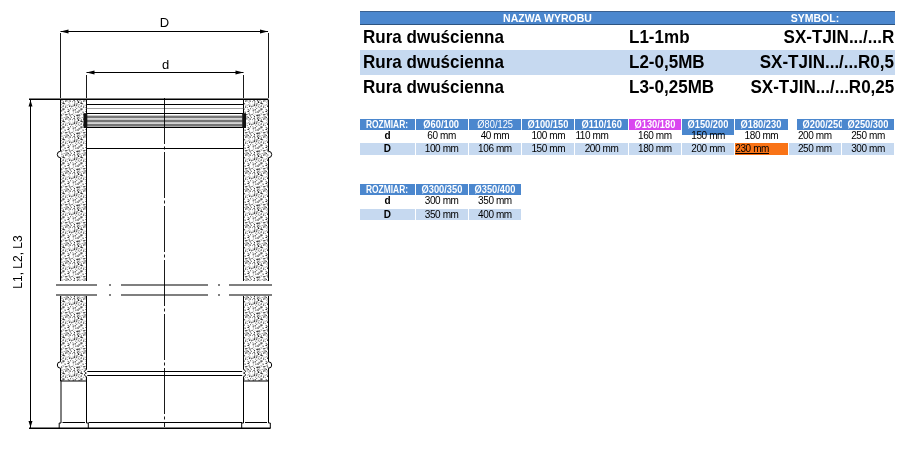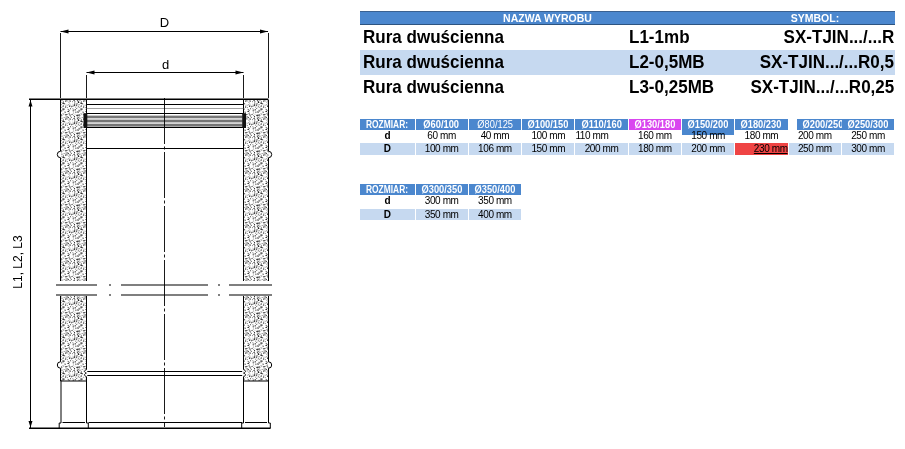--- a/index.html
+++ b/index.html
@@ -330,21 +330,21 @@
     <div style="position:absolute;left:215.4px;top:11.0px;width:52.3px;height:12.6px;line-height:12.6px;color:#000;font-size:10px;letter-spacing:-0.4px;">110 mm</div>
     <div style="position:absolute;left:215.4px;top:24.4px;width:52.3px;height:11.8px;line-height:11.8px;background:#c6d9f0;color:#000;font-size:10px;letter-spacing:-0.4px;text-align:center;">200 mm</div>
     <div style="position:absolute;left:268.7px;top:0px;width:52.3px;height:11.0px;line-height:11.0px;background:#d946ef;color:#fff;font-weight:bold;font-size:10px;text-align:center;"><span style="display:inline-block;transform:scaleX(0.93);transform-origin:50% 50%;white-space:nowrap;">Ø130/180</span></div>
     <div style="position:absolute;left:268.7px;top:11.0px;width:52.3px;height:12.6px;line-height:12.6px;color:#000;font-size:10px;letter-spacing:-0.4px;text-align:center;">160 mm</div>
     <div style="position:absolute;left:268.7px;top:24.4px;width:52.3px;height:11.8px;line-height:11.8px;background:#c6d9f0;color:#000;font-size:10px;letter-spacing:-0.4px;text-align:center;">180 mm</div>
     <div style="position:absolute;left:322.0px;top:0px;width:52.3px;height:16px;line-height:11.0px;background:#4b87ce;color:#fff;font-weight:bold;font-size:10px;text-align:center;"><span style="display:inline-block;transform:scaleX(0.93);transform-origin:50% 50%;white-space:nowrap;">Ø150/200</span></div>
     <div style="position:absolute;left:322.0px;top:11.0px;width:52.3px;height:12.6px;line-height:12.6px;color:#000;font-size:10px;letter-spacing:-0.4px;text-align:center;">150 mm</div>
     <div style="position:absolute;left:322.0px;top:24.4px;width:52.3px;height:11.8px;line-height:11.8px;background:#c6d9f0;color:#000;font-size:10px;letter-spacing:-0.4px;text-align:center;">200 mm</div>
     <div style="position:absolute;left:375.3px;top:0px;width:52.3px;height:11.0px;line-height:11.0px;background:#4b87ce;color:#fff;font-weight:bold;font-size:10px;text-align:center;"><span style="display:inline-block;transform:scaleX(0.93);transform-origin:50% 50%;white-space:nowrap;">Ø180/230</span></div>
     <div style="position:absolute;left:375.3px;top:11.0px;width:52.3px;height:12.6px;line-height:12.6px;color:#000;font-size:10px;letter-spacing:-0.4px;text-align:center;">180 mm</div>
-    <div style="position:absolute;left:375.3px;top:24.4px;width:52.3px;height:11.8px;line-height:11.8px;background:#ef4444;color:#000;font-size:10px;letter-spacing:-0.4px;text-align:right;text-decoration:underline;">230 mm</div>
+    <div style="position:absolute;left:375.3px;top:24.4px;width:52.3px;height:11.8px;line-height:11.8px;background:#f97316;color:#000;font-size:10px;letter-spacing:-0.4px;text-align:left;text-decoration:underline;">230 mm</div>
     <div style="position:absolute;left:428.6px;top:0px;width:52.3px;height:11.0px;line-height:11.0px;background:#4b87ce;color:#fff;font-weight:bold;font-size:10px;text-align:center;margin-left:8px;"><span style="display:inline-block;transform:scaleX(0.93);transform-origin:50% 50%;white-space:nowrap;">Ø200/250</span></div>
     <div style="position:absolute;left:428.6px;top:11.0px;width:52.3px;height:12.6px;line-height:12.6px;color:#000;font-size:10px;letter-spacing:-0.4px;text-align:center;">200 mm</div>
     <div style="position:absolute;left:428.6px;top:24.4px;width:52.3px;height:11.8px;line-height:11.8px;background:#c6d9f0;color:#000;font-size:10px;letter-spacing:-0.4px;text-align:center;">250 mm</div>
     <div style="position:absolute;left:481.9px;top:0px;width:52.3px;height:11.0px;line-height:11.0px;background:#4b87ce;color:#fff;font-weight:bold;font-size:10px;text-align:center;"><span style="display:inline-block;transform:scaleX(0.93);transform-origin:50% 50%;white-space:nowrap;">Ø250/300</span></div>
     <div style="position:absolute;left:481.9px;top:11.0px;width:52.3px;height:12.6px;line-height:12.6px;color:#000;font-size:10px;letter-spacing:-0.4px;text-align:center;">250 mm</div>
     <div style="position:absolute;left:481.9px;top:24.4px;width:52.3px;height:11.8px;line-height:11.8px;background:#c6d9f0;color:#000;font-size:10px;letter-spacing:-0.4px;text-align:center;">300 mm</div>
   </div>
 
 <div class="abs" style="left:360px;top:184.2px;">
     <div style="position:absolute;left:0px;top:0px;width:54.5px;height:11.0px;line-height:11.0px;background:#4b87ce;color:#fff;font-weight:bold;font-size:10px;text-align:center;"><span style="display:inline-block;transform:scaleX(0.84);transform-origin:50% 50%;white-space:nowrap;">ROZMIAR:</span></div>

